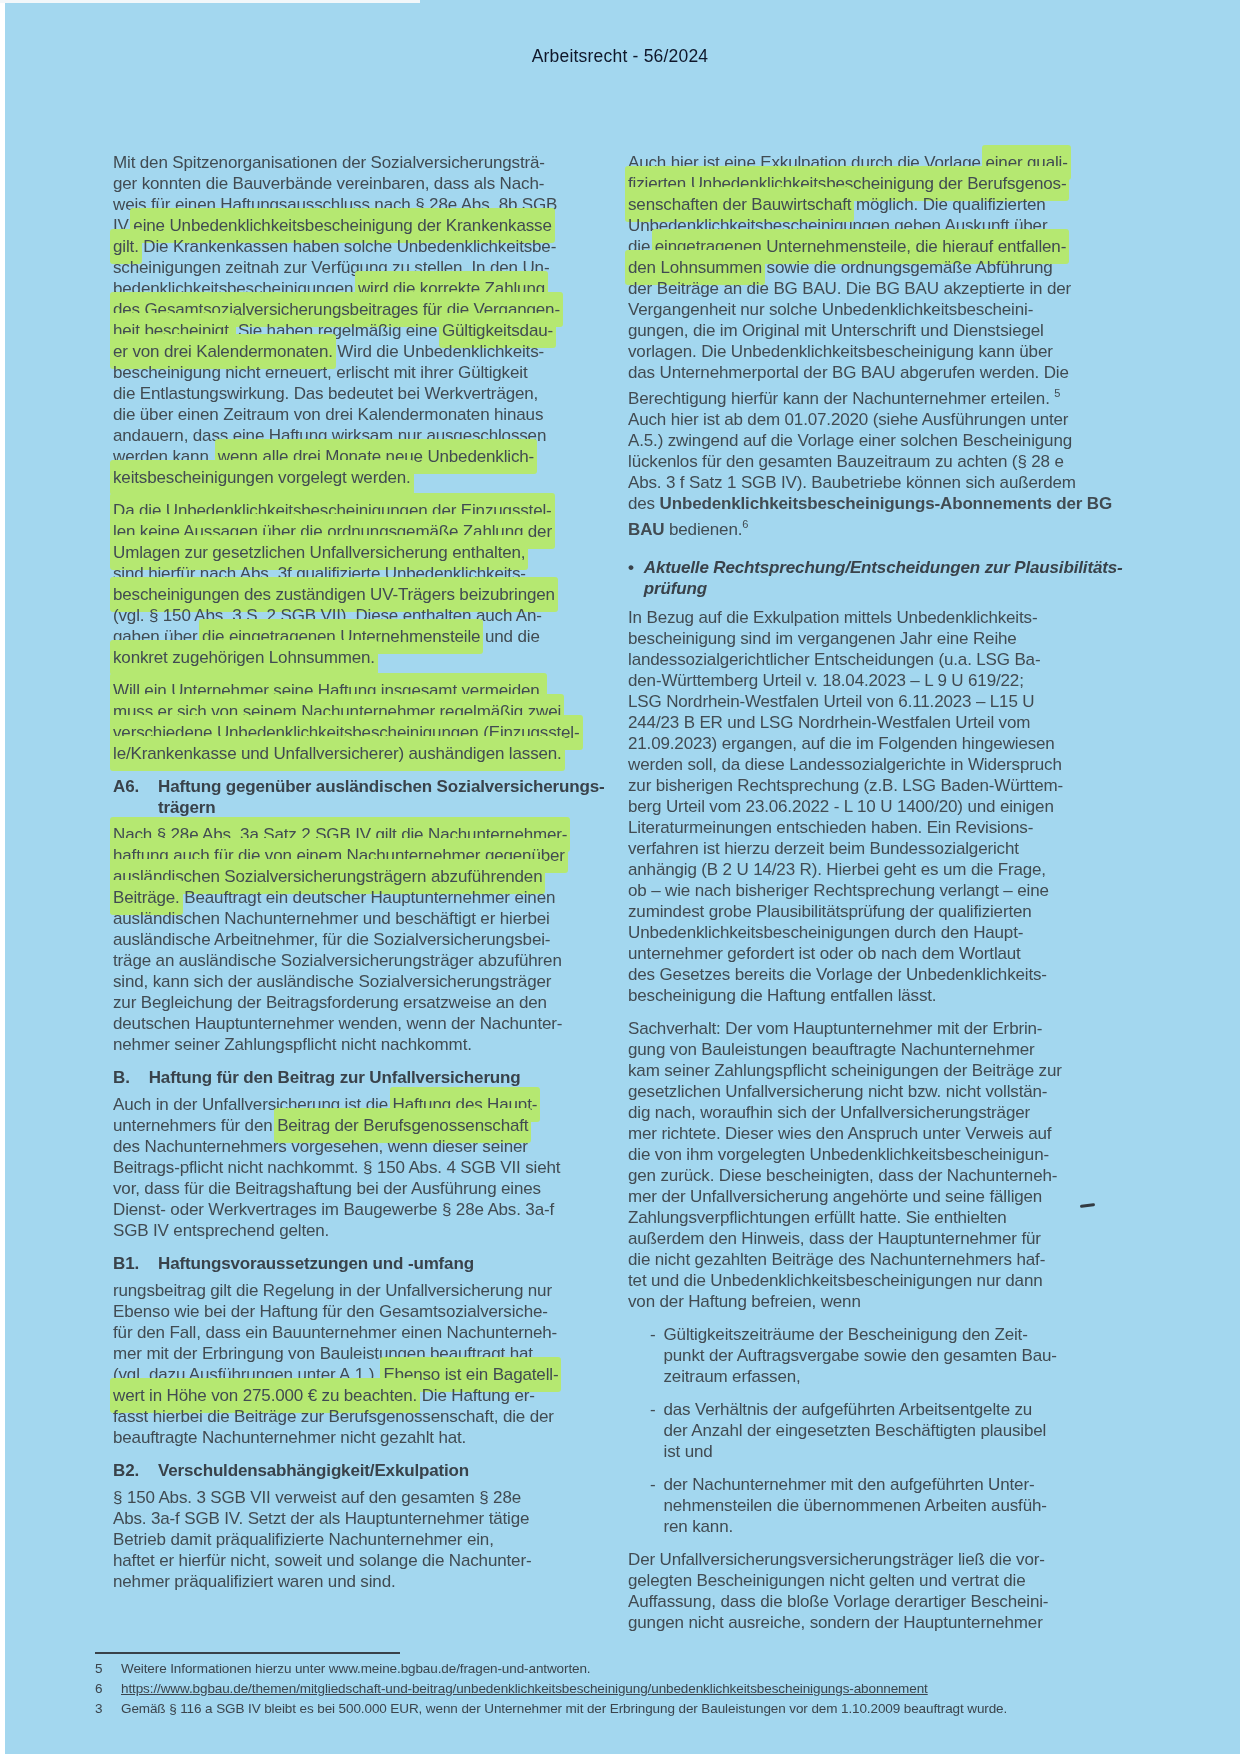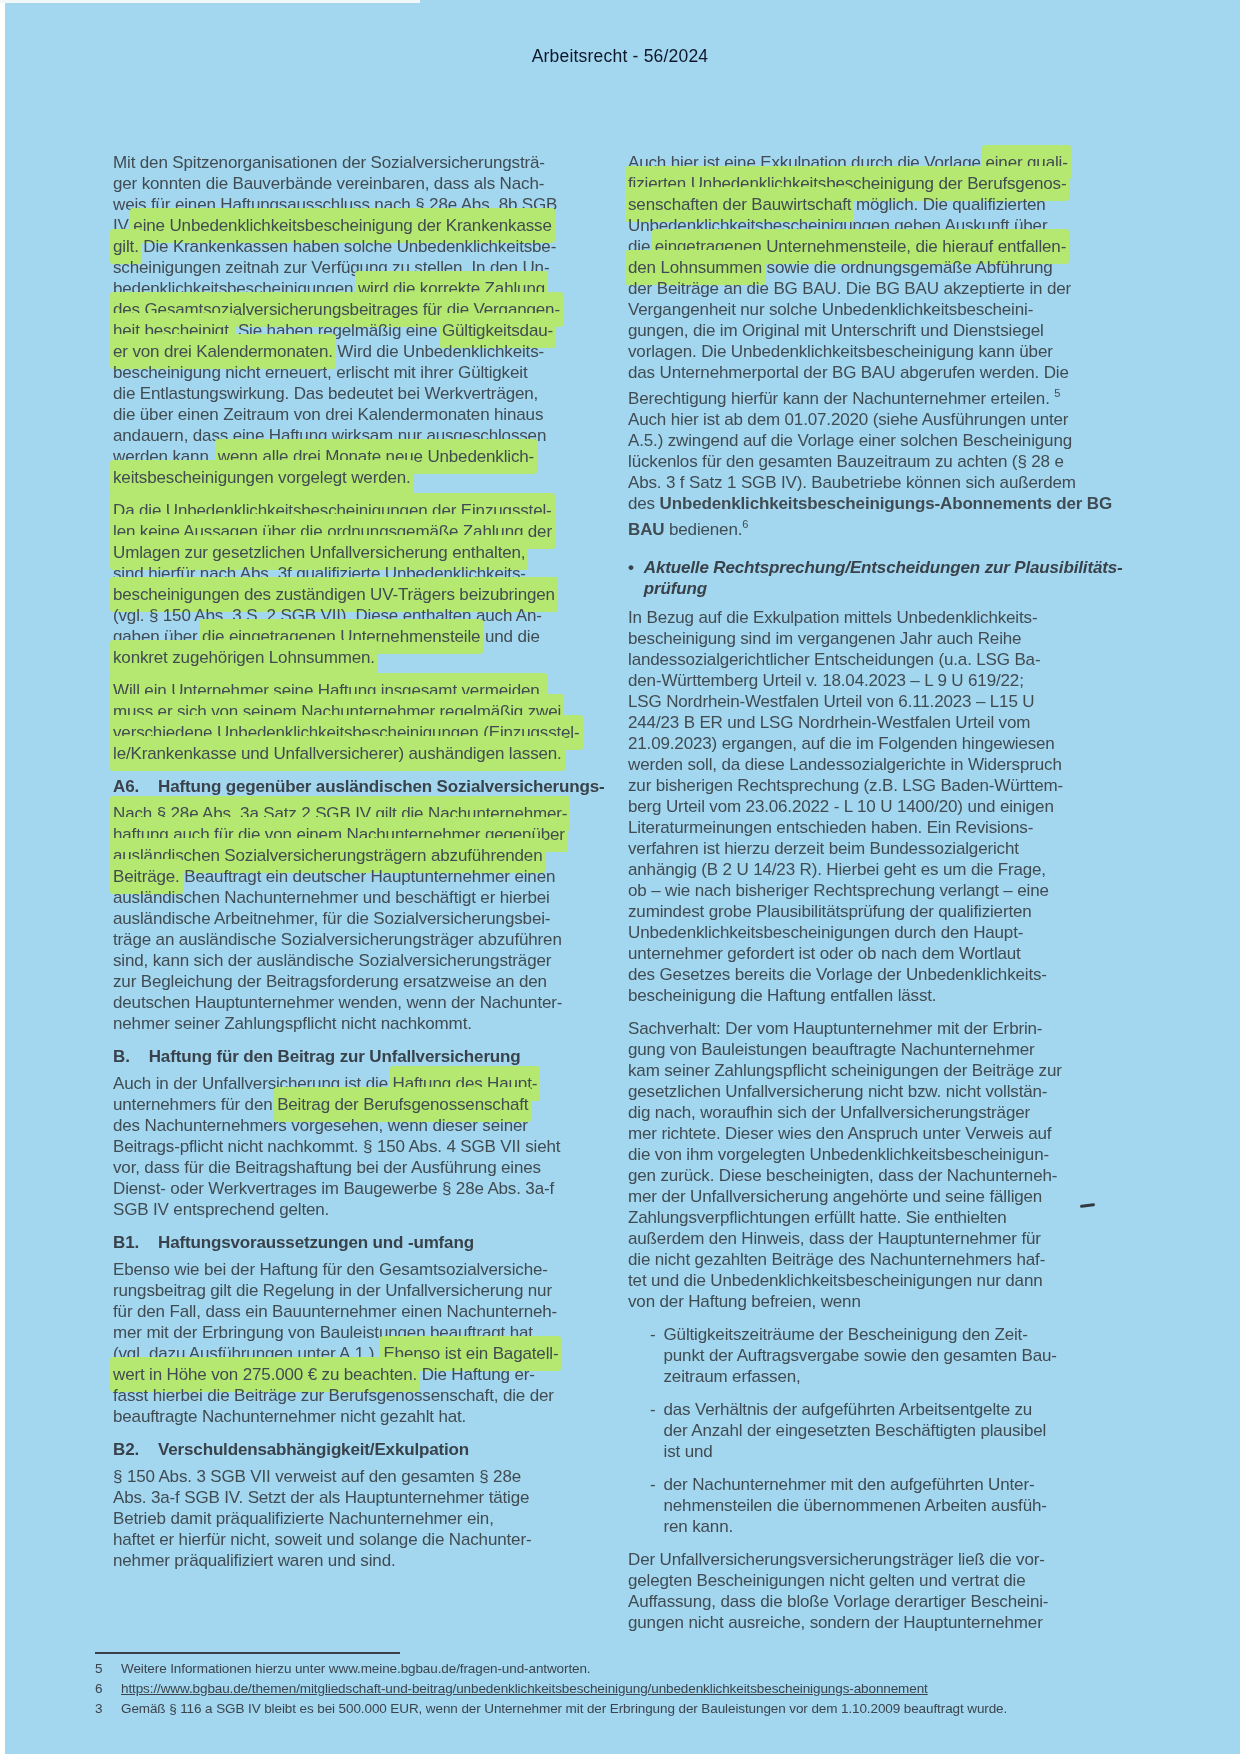--- a/index.html
+++ b/index.html
@@ -90,20 +90,21 @@
         <div class="para">
           <div class="ln"><mark>Will ein Unternehmer seine Haftung insgesamt vermeiden,</mark></div>
           <div class="ln"><mark>muss er sich von seinem Nachunternehmer regelmäßig zwei</mark></div>
           <div class="ln"><mark>verschiedene Unbedenklichkeitsbescheinigungen (Einzugsstel-</mark></div>
           <div class="ln"><mark>le/Krankenkasse und Unfallversicherer) aushändigen lassen.</mark></div>
         </div>
         <div class="heading">
           <span class="hp">A6.</span>
           <div>
             <div class="ln">Haftung gegenüber ausländischen Sozialversicherungs-</div>
+            <div class="ln">trägern</div>
           </div>
         </div>
         <div class="para">
           <div class="ln"><mark>Nach § 28e Abs. 3a Satz 2 SGB IV gilt die Nachunternehmer-</mark></div>
           <div class="ln"><mark>haftung auch für die von einem Nachunternehmer gegenüber</mark></div>
           <div class="ln"><mark>ausländischen Sozialversicherungsträgern abzuführenden</mark></div>
           <div class="ln"><mark>Beiträge.</mark><span> Beauftragt ein deutscher Hauptunternehmer einen</span></div>
           <div class="ln"><span>ausländischen Nachunternehmer und beschäftigt er hierbei</span></div>
           <div class="ln"><span>ausländische Arbeitnehmer, für die Sozialversicherungsbei-</span></div>
           <div class="ln"><span>träge an ausländische Sozialversicherungsträger abzuführen</span></div>
@@ -127,22 +128,22 @@
           <div class="ln"><span>Dienst- oder Werkvertrages im Baugewerbe § 28e Abs. 3a-f</span></div>
           <div class="ln"><span>SGB IV entsprechend gelten.</span></div>
         </div>
         <div class="heading">
           <span class="hp">B1.</span>
           <div>
             <div class="ln">Haftungsvoraussetzungen und -umfang</div>
           </div>
         </div>
         <div class="para">
+          <div class="ln"><span>rungsbeitrag gilt die Regelung in der Unfallversicherung nur</span></div>
           <div class="ln"><span>Ebenso wie bei der Haftung für den Gesamtsozialversiche-</span></div>
-          <div class="ln"><span>rungsbeitrag gilt die Regelung in der Unfallversicherung nur</span></div>
           <div class="ln"><span>für den Fall, dass ein Bauunternehmer einen Nachunterneh-</span></div>
           <div class="ln"><span>mer mit der Erbringung von Bauleistungen beauftragt hat</span></div>
           <div class="ln"><span>(vgl. dazu Ausführungen unter A.1.). </span><mark>Ebenso ist ein Bagatell-</mark></div>
           <div class="ln"><mark>wert in Höhe von 275.000 € zu beachten.</mark><span> Die Haftung er-</span></div>
           <div class="ln"><span>fasst hierbei die Beiträge zur Berufsgenossenschaft, die der</span></div>
           <div class="ln"><span>beauftragte Nachunternehmer nicht gezahlt hat.</span></div>
         </div>
         <div class="heading">
           <span class="hp">B2.</span>
           <div>
@@ -180,21 +181,21 @@
         </div>
         <div class="bheading">
           <span class="hp">•</span>
           <div>
             <div class="ln">Aktuelle Rechtsprechung/Entscheidungen zur Plausibilitäts-</div>
             <div class="ln">prüfung</div>
           </div>
         </div>
         <div class="para">
           <div class="ln"><span>In Bezug auf die Exkulpation mittels Unbedenklichkeits-</span></div>
-          <div class="ln"><span>bescheinigung sind im vergangenen Jahr auch Reihe</span></div>
+          <div class="ln"><span>bescheinigung sind im vergangenen Jahr eine Reihe</span></div>
           <div class="ln"><span>landessozialgerichtlicher Entscheidungen (u.a. LSG Ba-</span></div>
           <div class="ln"><span>den-Württemberg Urteil v. 18.04.2023 – L 9 U 619/22;</span></div>
           <div class="ln"><span>LSG Nordrhein-Westfalen Urteil von 6.11.2023 – L15 U</span></div>
           <div class="ln"><span>244/23 B ER und LSG Nordrhein-Westfalen Urteil vom</span></div>
           <div class="ln"><span>21.09.2023) ergangen, auf die im Folgenden hingewiesen</span></div>
           <div class="ln"><span>werden soll, da diese Landessozialgerichte in Widerspruch</span></div>
           <div class="ln"><span>zur bisherigen Rechtsprechung (z.B. LSG Baden-Württem-</span></div>
           <div class="ln"><span>berg Urteil vom 23.06.2022 - L 10 U 1400/20) und einigen</span></div>
           <div class="ln"><span>Literaturmeinungen entschieden haben. Ein Revisions-</span></div>
           <div class="ln"><span>verfahren ist hierzu derzeit beim Bundessozialgericht</span></div>

